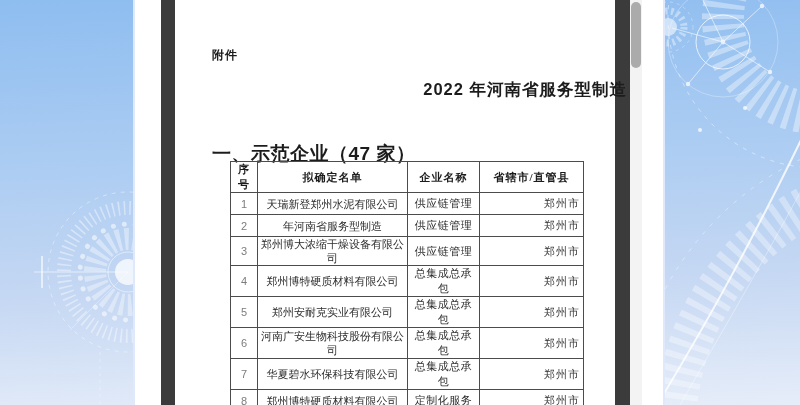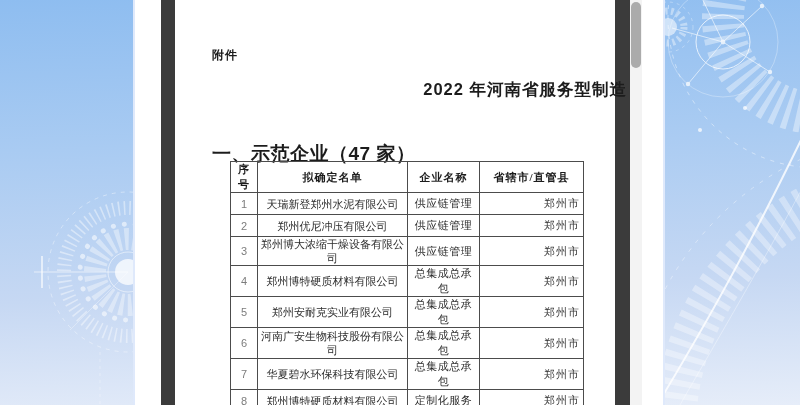--- a/index.html
+++ b/index.html
@@ -145,21 +145,21 @@
           <th>省辖市/直管县</th>
         </tr>
         <tr>
           <td class="no">1</td>
           <td class="name">天瑞新登郑州水泥有限公司</td>
           <td class="mode">供应链管理</td>
           <td class="city">郑州市</td>
         </tr>
         <tr>
           <td class="no">2</td>
-          <td class="name">郑州优尼冲压有限公司</td>
+          <td class="name">年河南省服务型制造</td>
           <td class="mode">供应链管理</td>
           <td class="city">郑州市</td>
         </tr>
         <tr>
           <td class="no">3</td>
           <td class="name">郑州博大浓缩干燥设备有限公司</td>
           <td class="mode">供应链管理</td>
           <td class="city">郑州市</td>
         </tr>
         <tr>

